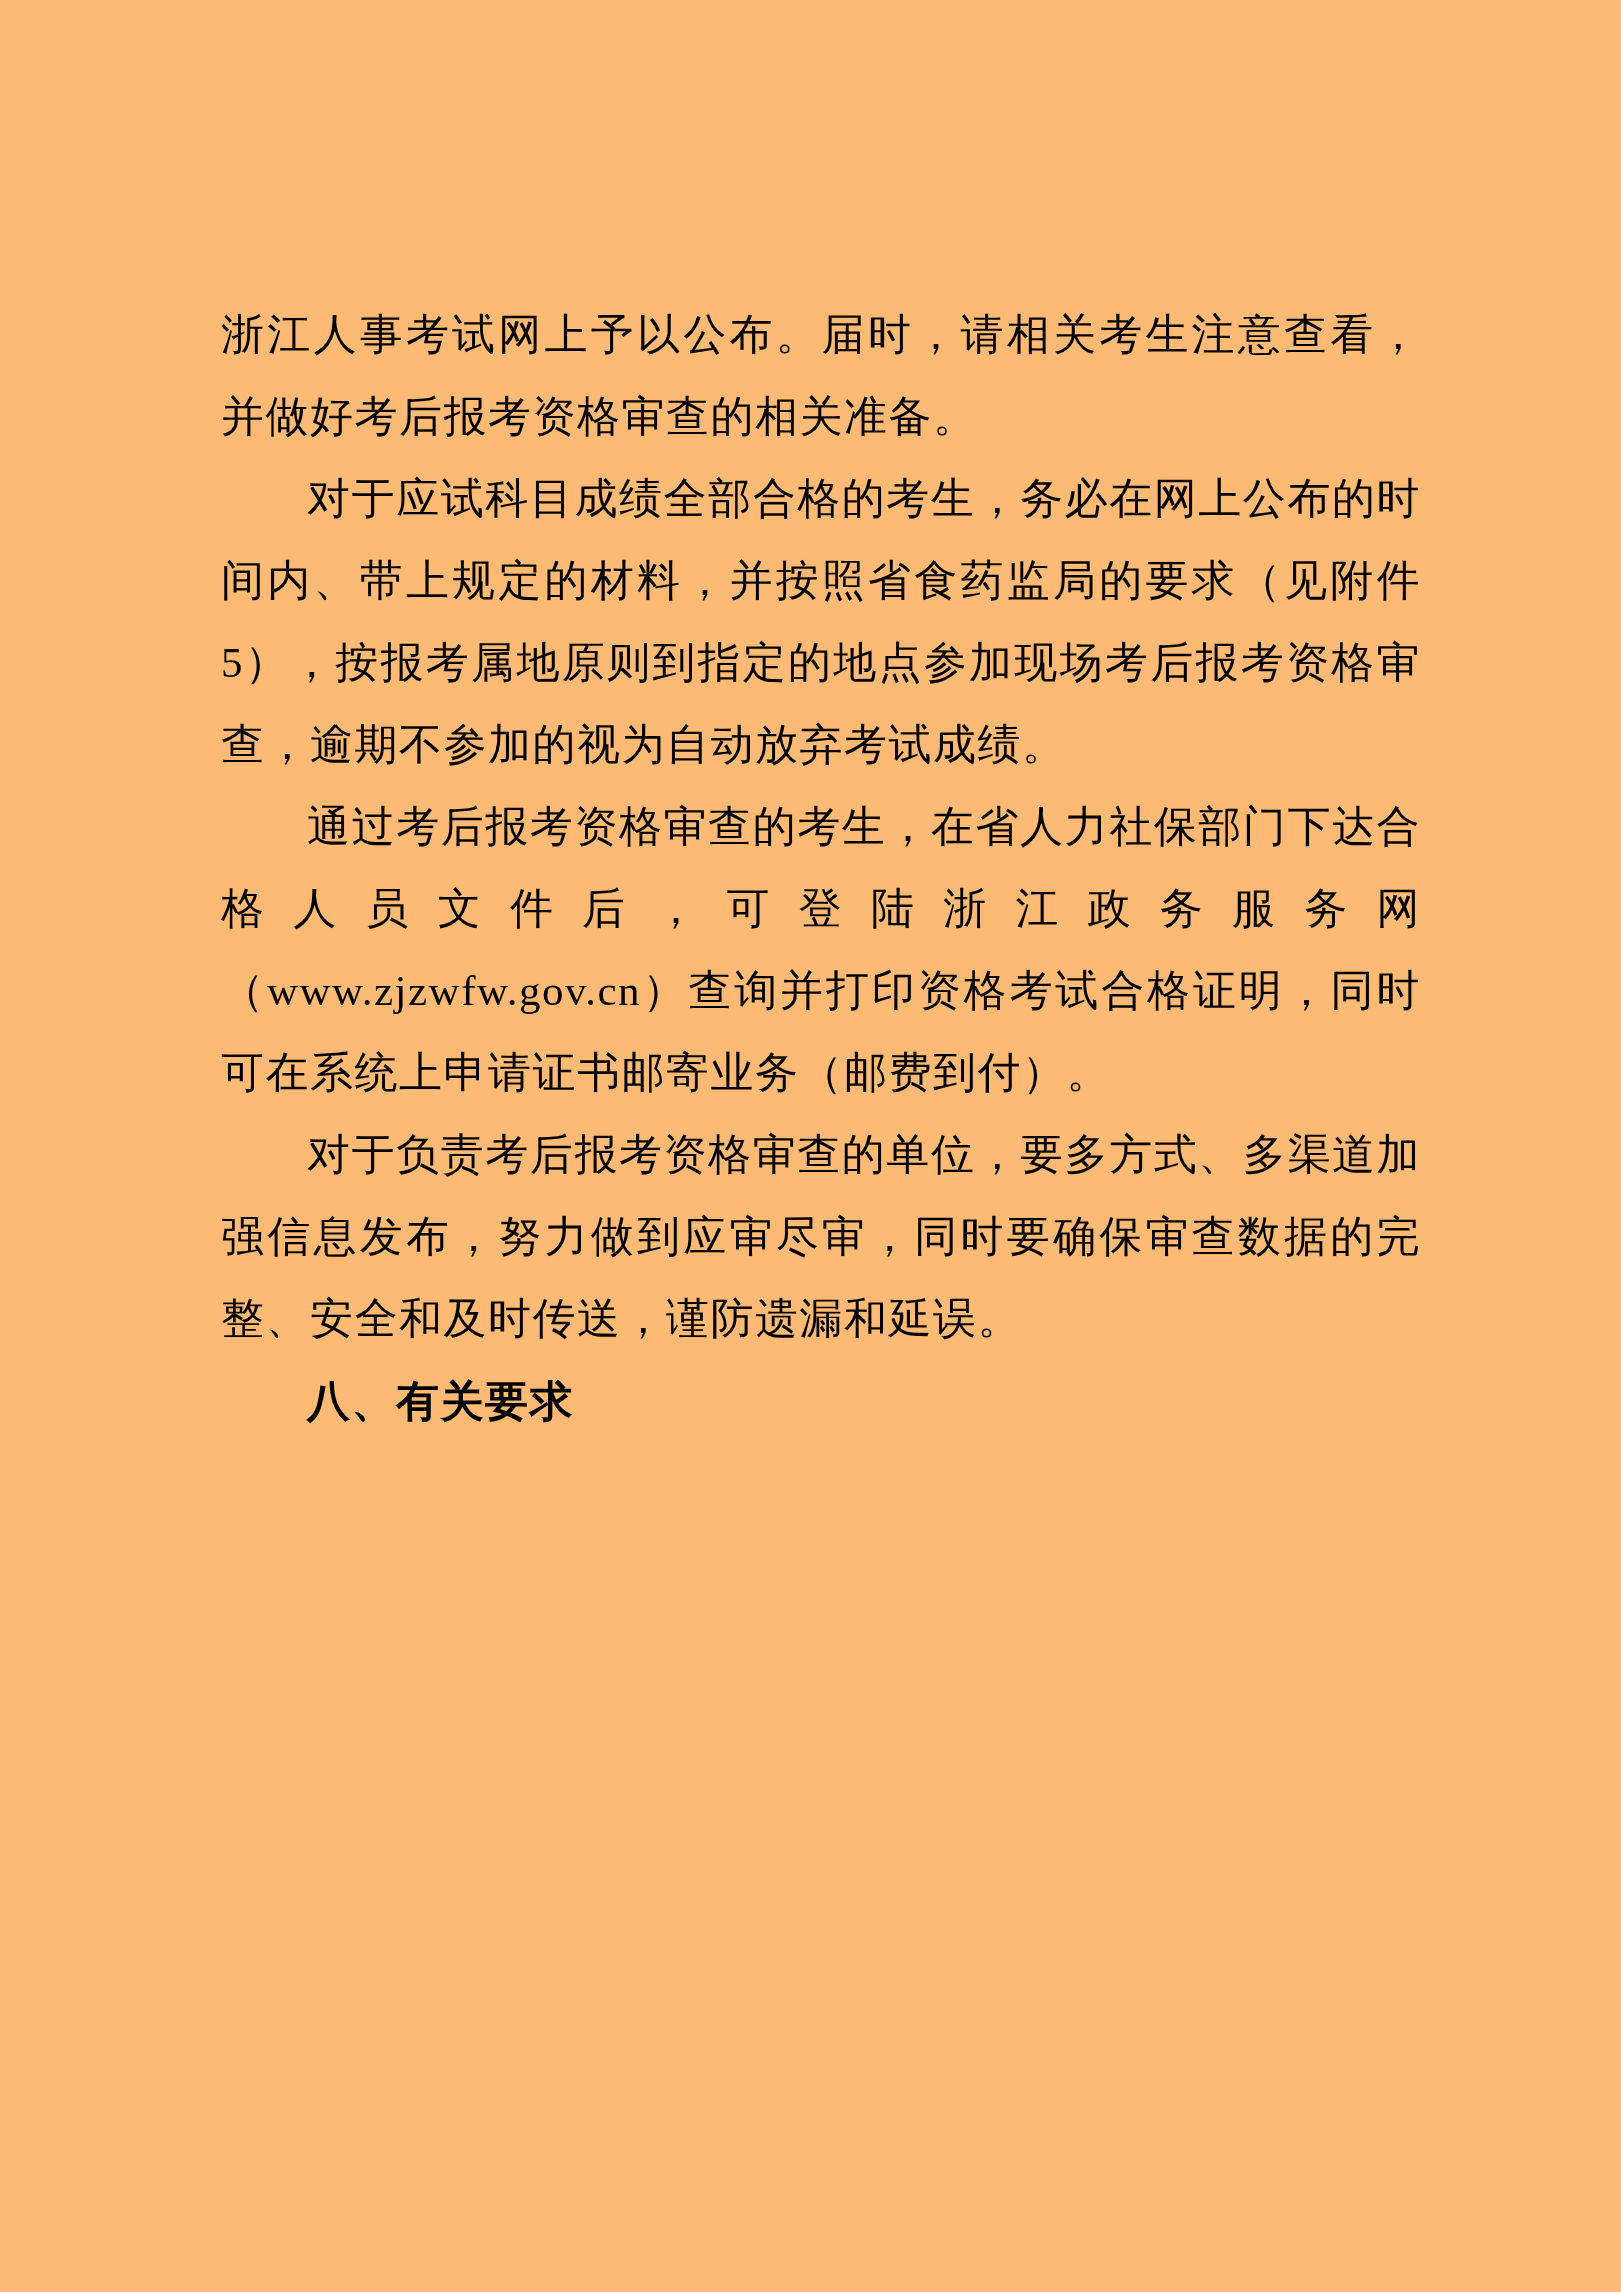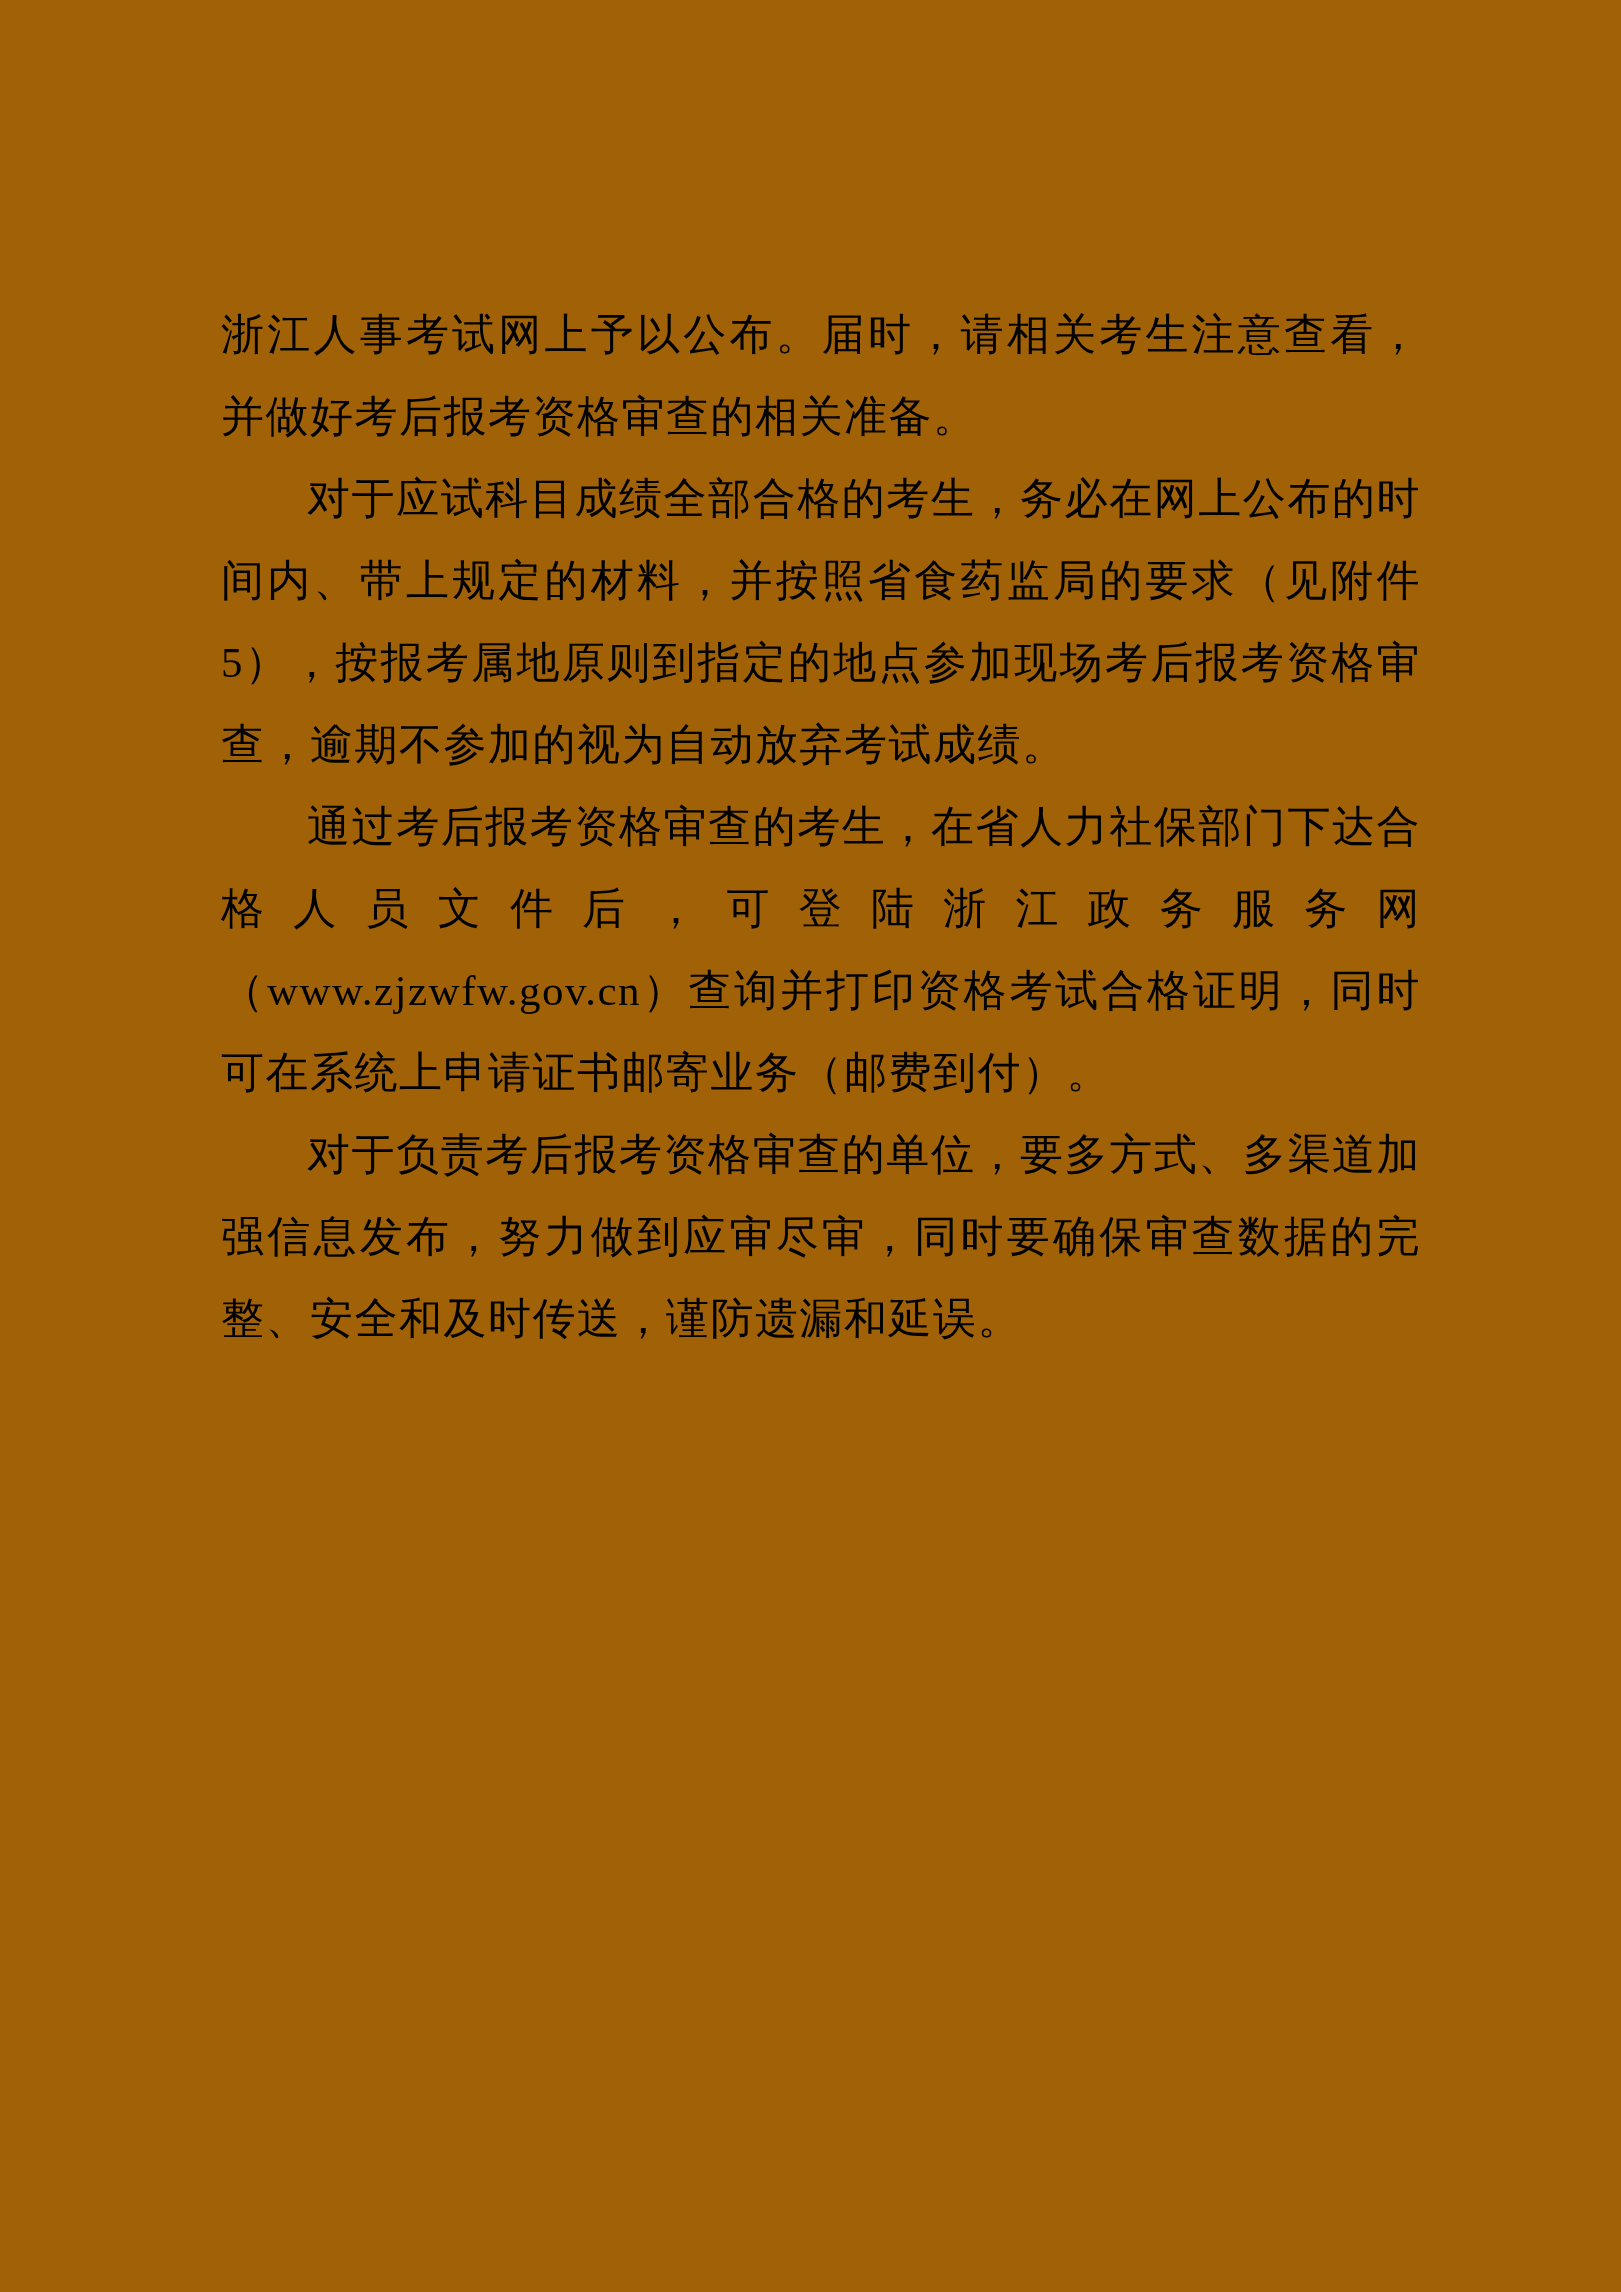--- a/index.html
+++ b/index.html
@@ -3,21 +3,21 @@
 <meta charset="utf-8">
 <style>
   html, body {
     margin: 0;
     padding: 0;
   }
   .page {
     position: relative;
     width: 1621px;
     height: 2293px;
-    background: #a16207;
+    background: #fdba74;
     overflow: hidden;
   }
   .content {
     position: absolute;
     left: 221px;
     top: 294px;
     width: 1200px;
     color: #000000;
     font-family: "Liberation Serif", serif;
     font-size: 43px;
@@ -44,15 +44,16 @@
 </style>
 </head>
 <body>
 
 <div class="page">
   <div class="content">
     <p class="para no-indent">浙江人事考试网上予以公布。届时，请相关考生注意查看，并做好考后报考资格审查的相关准备。</p>
     <p class="para">对于应试科目成绩全部合格的考生，务必在网上公布的时间内、带上规定的材料，并按照省食药监局的要求（见附件 5），按报考属地原则到指定的地点参加现场考后报考资格审查，逾期不参加的视为自动放弃考试成绩。</p>
     <p class="para">通过考后报考资格审查的考生，在省人力社保部门下达合格人员文件后，可登陆浙江政务服务网（www.zjzwfw.gov.cn）查询并打印资格考试合格证明，同时可在系统上申请证书邮寄业务（邮费到付）。</p>
     <p class="para">对于负责考后报考资格审查的单位，要多方式、多渠道加强信息发布，努力做到应审尽审，同时要确保审查数据的完整、安全和及时传送，谨防遗漏和延误。</p>
+    <h2 class="heading">八、有关要求</h2>
   </div>
 </div>
 
 
 </body></html>

